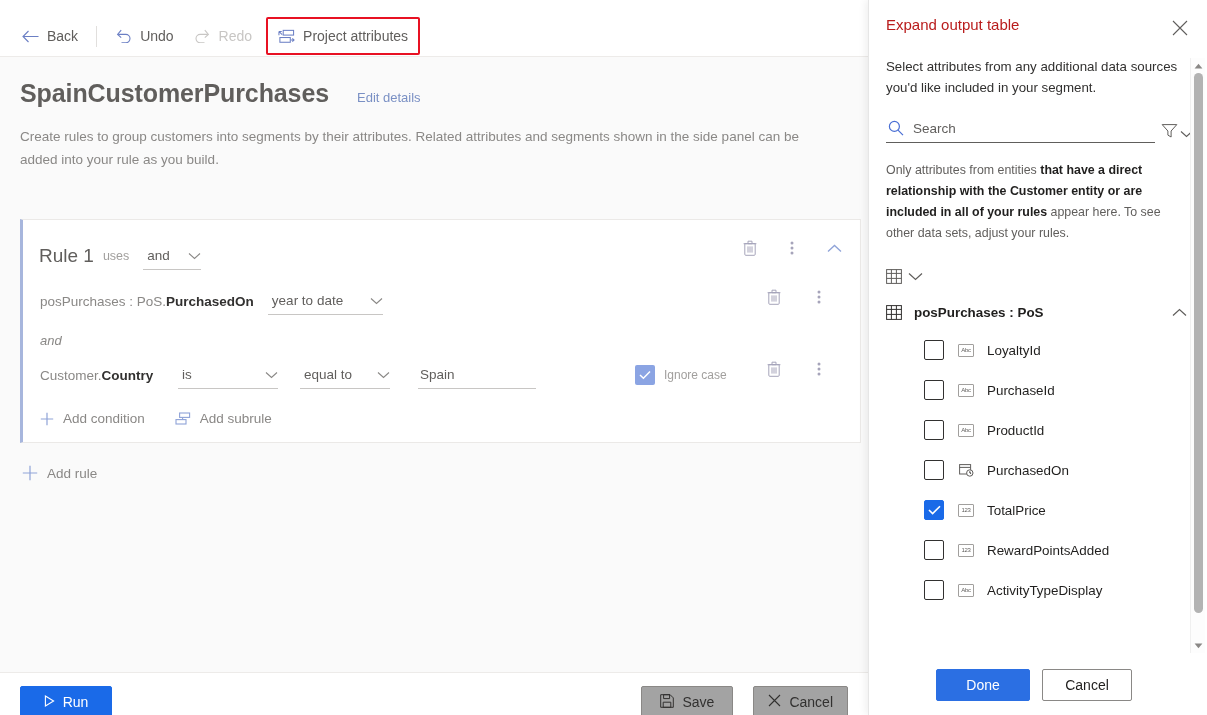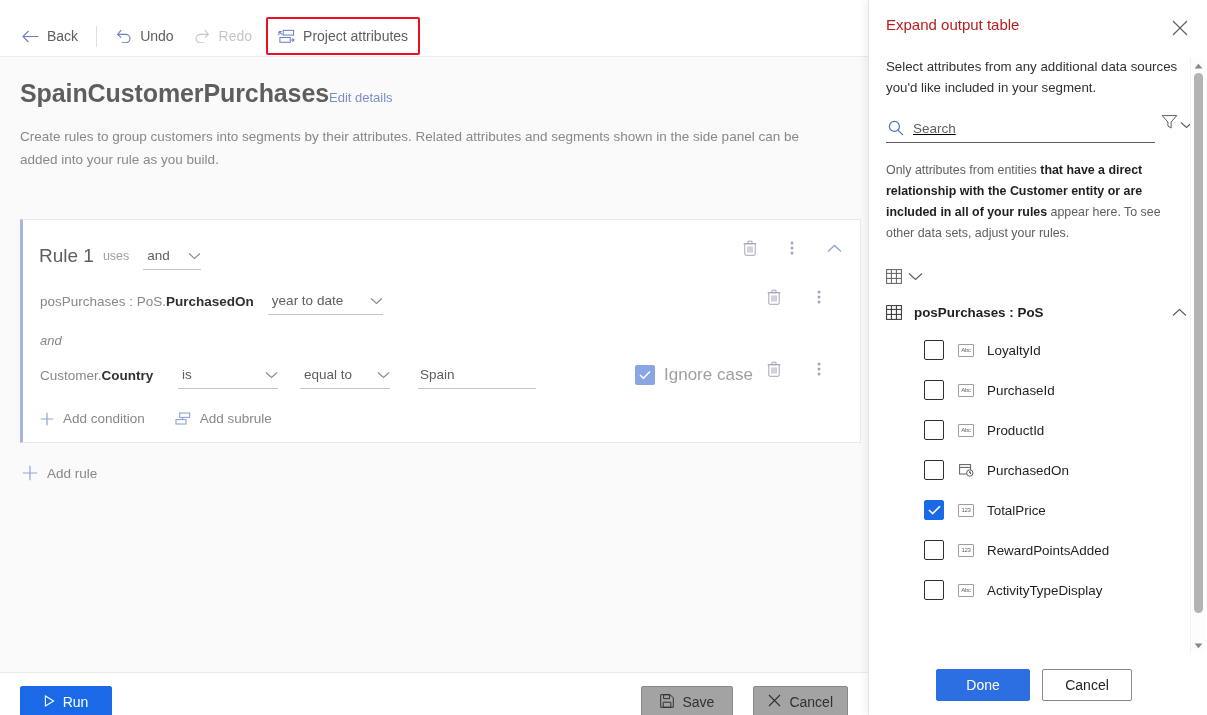--- a/index.html
+++ b/index.html
@@ -39,21 +39,21 @@
   .cmd-sep { width: 1px; height: 21px; background: #e1dfdd; margin: 0 8px; }
   .cmd-highlight {
     border: 2px solid #e81123; border-radius: 2px;
     padding: 1px 8px; margin-left: 4px;
   }
   .cmd-highlight .cmd { padding: 0 2px; }
 
   
   .body-area { flex: 1 1 auto; position: relative; overflow: hidden; }
   .page-title-row {
-    display: flex; align-items: baseline; 
+    display: flex; align-items: baseline; gap: 28px;
     padding: 22px 0 0 20px;
   }
   .page-title {
     font-size: 25px; font-weight: bold; color: #605e5c;
     letter-spacing: -0.1px;
   }
   .edit-details { font-size: 13px; color: #7a90c4; cursor: pointer; }
   .page-desc {
     margin: 17px 20px 0 20px;
     max-width: 812px;
@@ -112,21 +112,21 @@
     padding: 0 2px;
   }
   .ignore-wrap { display: flex; align-items: center; gap: 9px; margin-left: 99px; }
   .cb {
     width: 20px; height: 20px; border-radius: 2px;
     display: flex; align-items: center; justify-content: center;
     flex: 0 0 20px;
   }
   .cb.soft { background: #8ba4e3; }
   .cb.soft svg { stroke: #ffffff; }
-  .ignore-label { font-size: 17px; color: #a19f9d; white-space: nowrap; }
+  .ignore-label { font-size: 12px; color: #a19f9d; white-space: nowrap; }
 
   .rule-actions {
     position: absolute; top: 18px; right: 16px;
     display: flex; align-items: center; gap: 22px;
   }
   .icon-btn {
     width: 20px; height: 20px; display: flex;
     align-items: center; justify-content: center;
     cursor: pointer; color: #9b9ab0;
   }
@@ -190,22 +190,22 @@
   .panel-close {
     width: 26px; height: 26px; display: flex;
     align-items: center; justify-content: center;
     color: #605e5c; cursor: pointer; margin-top: 1px;
   }
   .panel-sub {
     padding: 13px 24px 0 17px;
     font-size: 13.3px; line-height: 21px; color: #323130;
   }
   .search-row {
-    display: flex; align-items: flex-start;
-    margin: 16px 14px 0 17px; gap: 6px; text-decoration: underline;
+    display: flex; align-items: flex-end;
+    margin: 16px 14px 0 17px; gap: 6px;
   }
   .search-box {
     flex: 1; display: flex; align-items: center; gap: 9px;
     border-bottom: 1px solid #605e5c; height: 29px; padding-left: 2px;
   }
   .search-box .mag { color: #4a6fd4; display: flex; align-items: center; }
   .search-inp {
     border: none; background: transparent; outline: none;
     font-size: 13.5px; color: #605e5c; width: 100%;
     font-family: "Liberation Sans", sans-serif;

